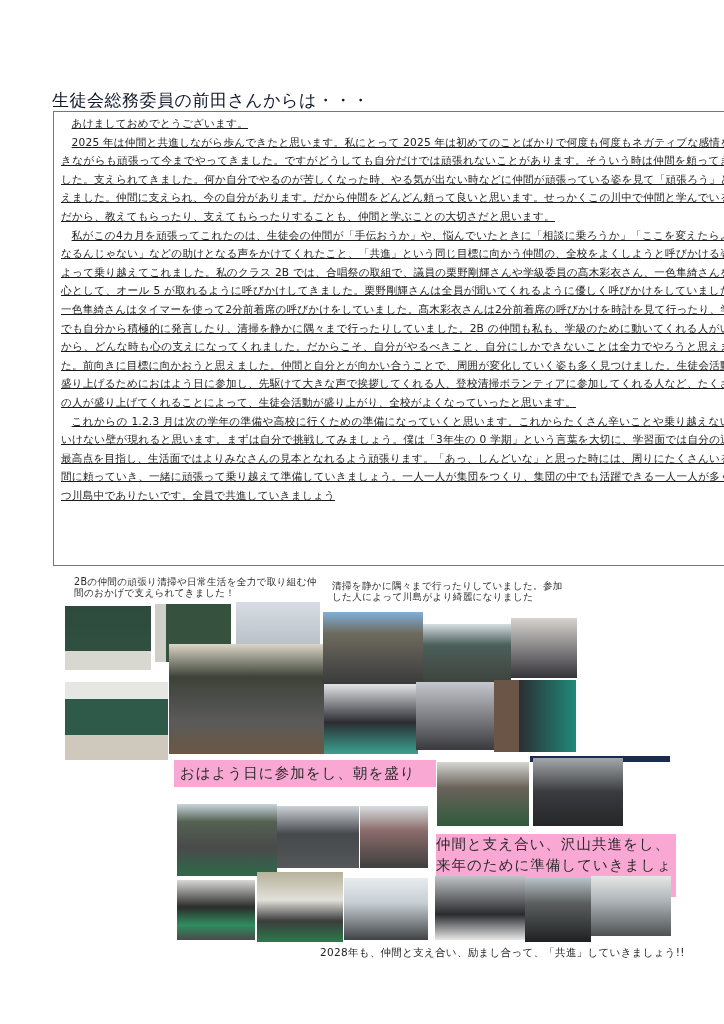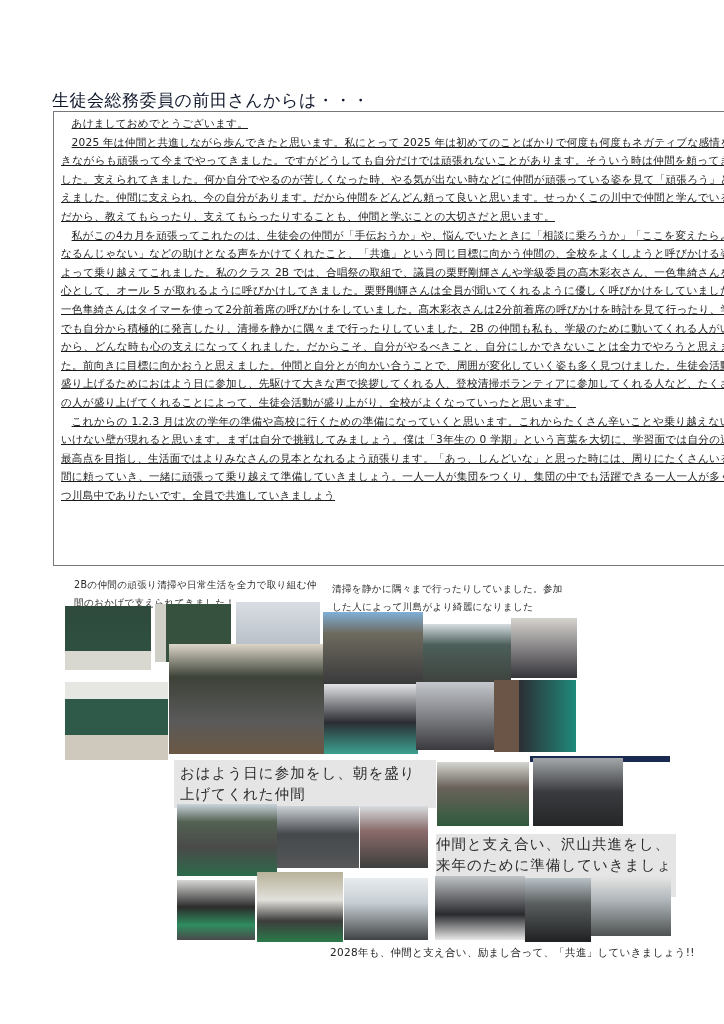--- a/index.html
+++ b/index.html
@@ -6,23 +6,23 @@
   body { width: 724px; height: 1024px; position: relative; overflow: hidden;
          font-family: "DejaVu Sans", "Liberation Sans", sans-serif; color: #1a1a1a; }
   .title { position: absolute; left: 52px; top: 89px; font-size: 17px; letter-spacing: 0.5px; color: #0f172a; }
   .textbox { position: absolute; left: 53px; top: 111px; width: 696px; height: 455px;
              border: 1.5px solid #777; box-sizing: border-box; padding: 2px 6px 0 7px; text-decoration: underline; }
   .para { font-size: 10.6px; line-height: 18.6px; margin: 0; text-align: justify; color: #222; letter-spacing: 0.2px; }
   .para.indent { text-indent: 1em; }
   .collage { position: absolute; left: 60px; top: 572px; width: 620px; height: 400px; }
   .photo { position: absolute; overflow: hidden; }
   .cap { position: absolute; color: #2a2a2a; }
-  .cap.small { font-size: 9.6px; line-height: 18px; letter-spacing: 0.3px; }
-  .cap.big { font-size: 14.5px; line-height: 21px; letter-spacing: 1px; background: #e5e5e5; }
-  .footer { position: absolute; left: 320px; top: 946px; font-size: 10.5px; color: #222; letter-spacing: 0.3px; margin-left: 10px; }
+  .cap.small { font-size: 9.6px; line-height: 11px; letter-spacing: 0.3px; }
+  .cap.big { font-size: 14.5px; line-height: 21px; letter-spacing: 1px; background: #f9a8d4; }
+  .footer { position: absolute; left: 320px; top: 946px; font-size: 10.5px; color: #222; letter-spacing: 0.3px; }
 </style>
 </head>
 <body>
 
 <div class="title">生徒会総務委員の前田さんからは・・・</div>
 
 <div class="textbox">
   <p class="para indent">あけましておめでとうございます。</p>
   <p class="para indent">2025 年は仲間と共進しながら歩んできたと思います。私にとって 2025 年は初めてのことばかりで何度も何度もネガティブな感情を抱きながらも頑張って今までやってきました。ですがどうしても自分だけでは頑張れないことがあります。そういう時は仲間を頼ってきました。支えられてきました。何か自分でやるのが苦しくなった時、やる気が出ない時などに仲間が頑張っている姿を見て「頑張ろう」と思えました。仲間に支えられ、今の自分があります。だから仲間をどんどん頼って良いと思います。せっかくこの川中で仲間と学んでいるのだから、教えてもらったり、支えてもらったりすることも、仲間と学ぶことの大切さだと思います。</p>
   <p class="para indent">私がこの4カ月を頑張ってこれたのは、生徒会の仲間が「手伝おうか」や、悩んでいたときに「相談に乗ろうか」「ここを変えたらよくなるんじゃない」などの助けとなる声をかけてくれたこと、「共進」という同じ目標に向かう仲間の、全校をよくしようと呼びかける姿によって乗り越えてこれました。私のクラス 2B では、合唱祭の取組で、議員の栗野剛輝さんや学級委員の髙木彩衣さん、一色隼綺さんを中心として、オール 5 が取れるように呼びかけしてきました。栗野剛輝さんは全員が聞いてくれるように優しく呼びかけをしていました。一色隼綺さんはタイマーを使って2分前着席の呼びかけをしていました。髙木彩衣さんは2分前着席の呼びかけを時計を見て行ったり、学習でも自分から積極的に発言したり、清掃を静かに隅々まで行ったりしていました。2B の仲間も私も、学級のために動いてくれる人がいるから、どんな時も心の支えになってくれました。だからこそ、自分がやるべきこと、自分にしかできないことは全力でやろうと思えました。前向きに目標に向かおうと思えました。仲間と自分とが向かい合うことで、周囲が変化していく姿も多く見つけました。生徒会活動を盛り上げるためにおはよう日に参加し、先駆けて大きな声で挨拶してくれる人、登校清掃ボランティアに参加してくれる人など、たくさんの人が盛り上げてくれることによって、生徒会活動が盛り上がり、全校がよくなっていったと思います。</p>
@@ -42,21 +42,20 @@
   <div class="photo" style="left:263px;top:40px;width:100px;height:72px;background:linear-gradient(#7fb0d8 0%,#6d6a5e 30%,#3a3a3c 100%);"></div>
   <div class="photo" style="left:363px;top:52px;width:88px;height:70px;background:linear-gradient(#d7dde2 0%,#4c5f5a 30%,#3b3a36 100%);"></div>
   <div class="photo" style="left:451px;top:46px;width:66px;height:60px;background:linear-gradient(#d6d3cf,#35343a);"></div>
   <div class="photo" style="left:264px;top:112px;width:94px;height:70px;background:linear-gradient(#e2e4e6 0%,#2b2d33 55%,#3ca190 100%);"></div>
   <div class="photo" style="left:356px;top:110px;width:80px;height:68px;background:linear-gradient(#c4c7cc,#3a3a3e);"></div>
   <div class="photo" style="left:434px;top:108px;width:82px;height:72px;background:linear-gradient(90deg,#6a5546 30%,#2c2d33 30%,#1f8a7a 100%);"></div>
   <div class="photo" style="left:470px;top:184px;width:140px;height:6px;background:#1b2a50;"></div>
 
   <div class="cap big" style="left:114px;top:188px;width:250px;padding:3px 6px;">
     <div>おはよう日に参加をし、朝を盛り</div>
-    <div>上げてくれた仲間</div>
   </div>
   <div class="photo" style="left:117px;top:232px;width:100px;height:72px;background:linear-gradient(#c9d4dc 0%,#536152 25%,#4a4a4a 60%,#2d6a4a 100%);"></div>
   <div class="photo" style="left:217px;top:234px;width:82px;height:62px;background:linear-gradient(#cdd2d8 0%,#45494c 45%,#555758 100%);"></div>
   <div class="photo" style="left:300px;top:234px;width:68px;height:62px;background:linear-gradient(#d8dde0 0%,#8a6b6a 40%,#3e3f3e 100%);"></div>
   <div class="photo" style="left:117px;top:308px;width:78px;height:60px;background:linear-gradient(#d8d8d6 0%,#2c2c2c 45%,#2f8d5f 75%,#4a4a4a 100%);"></div>
   <div class="photo" style="left:197px;top:300px;width:86px;height:70px;background:linear-gradient(#b8b29a 0%,#e2e0da 40%,#3c3d3c 70%,#2b7a4a 100%);"></div>
   <div class="photo" style="left:284px;top:306px;width:84px;height:62px;background:linear-gradient(#e7ebee 0%,#c7cfd4 40%,#404345 100%);"></div>
 
   <div class="photo" style="left:377px;top:190px;width:92px;height:64px;background:linear-gradient(#d6d7d2 0%,#6a625a 40%,#2f5a3c 100%);"></div>
   <div class="photo" style="left:473px;top:186px;width:90px;height:68px;background:linear-gradient(#a4a8aa 0%,#3a3b3e 50%,#252628 100%);"></div>

